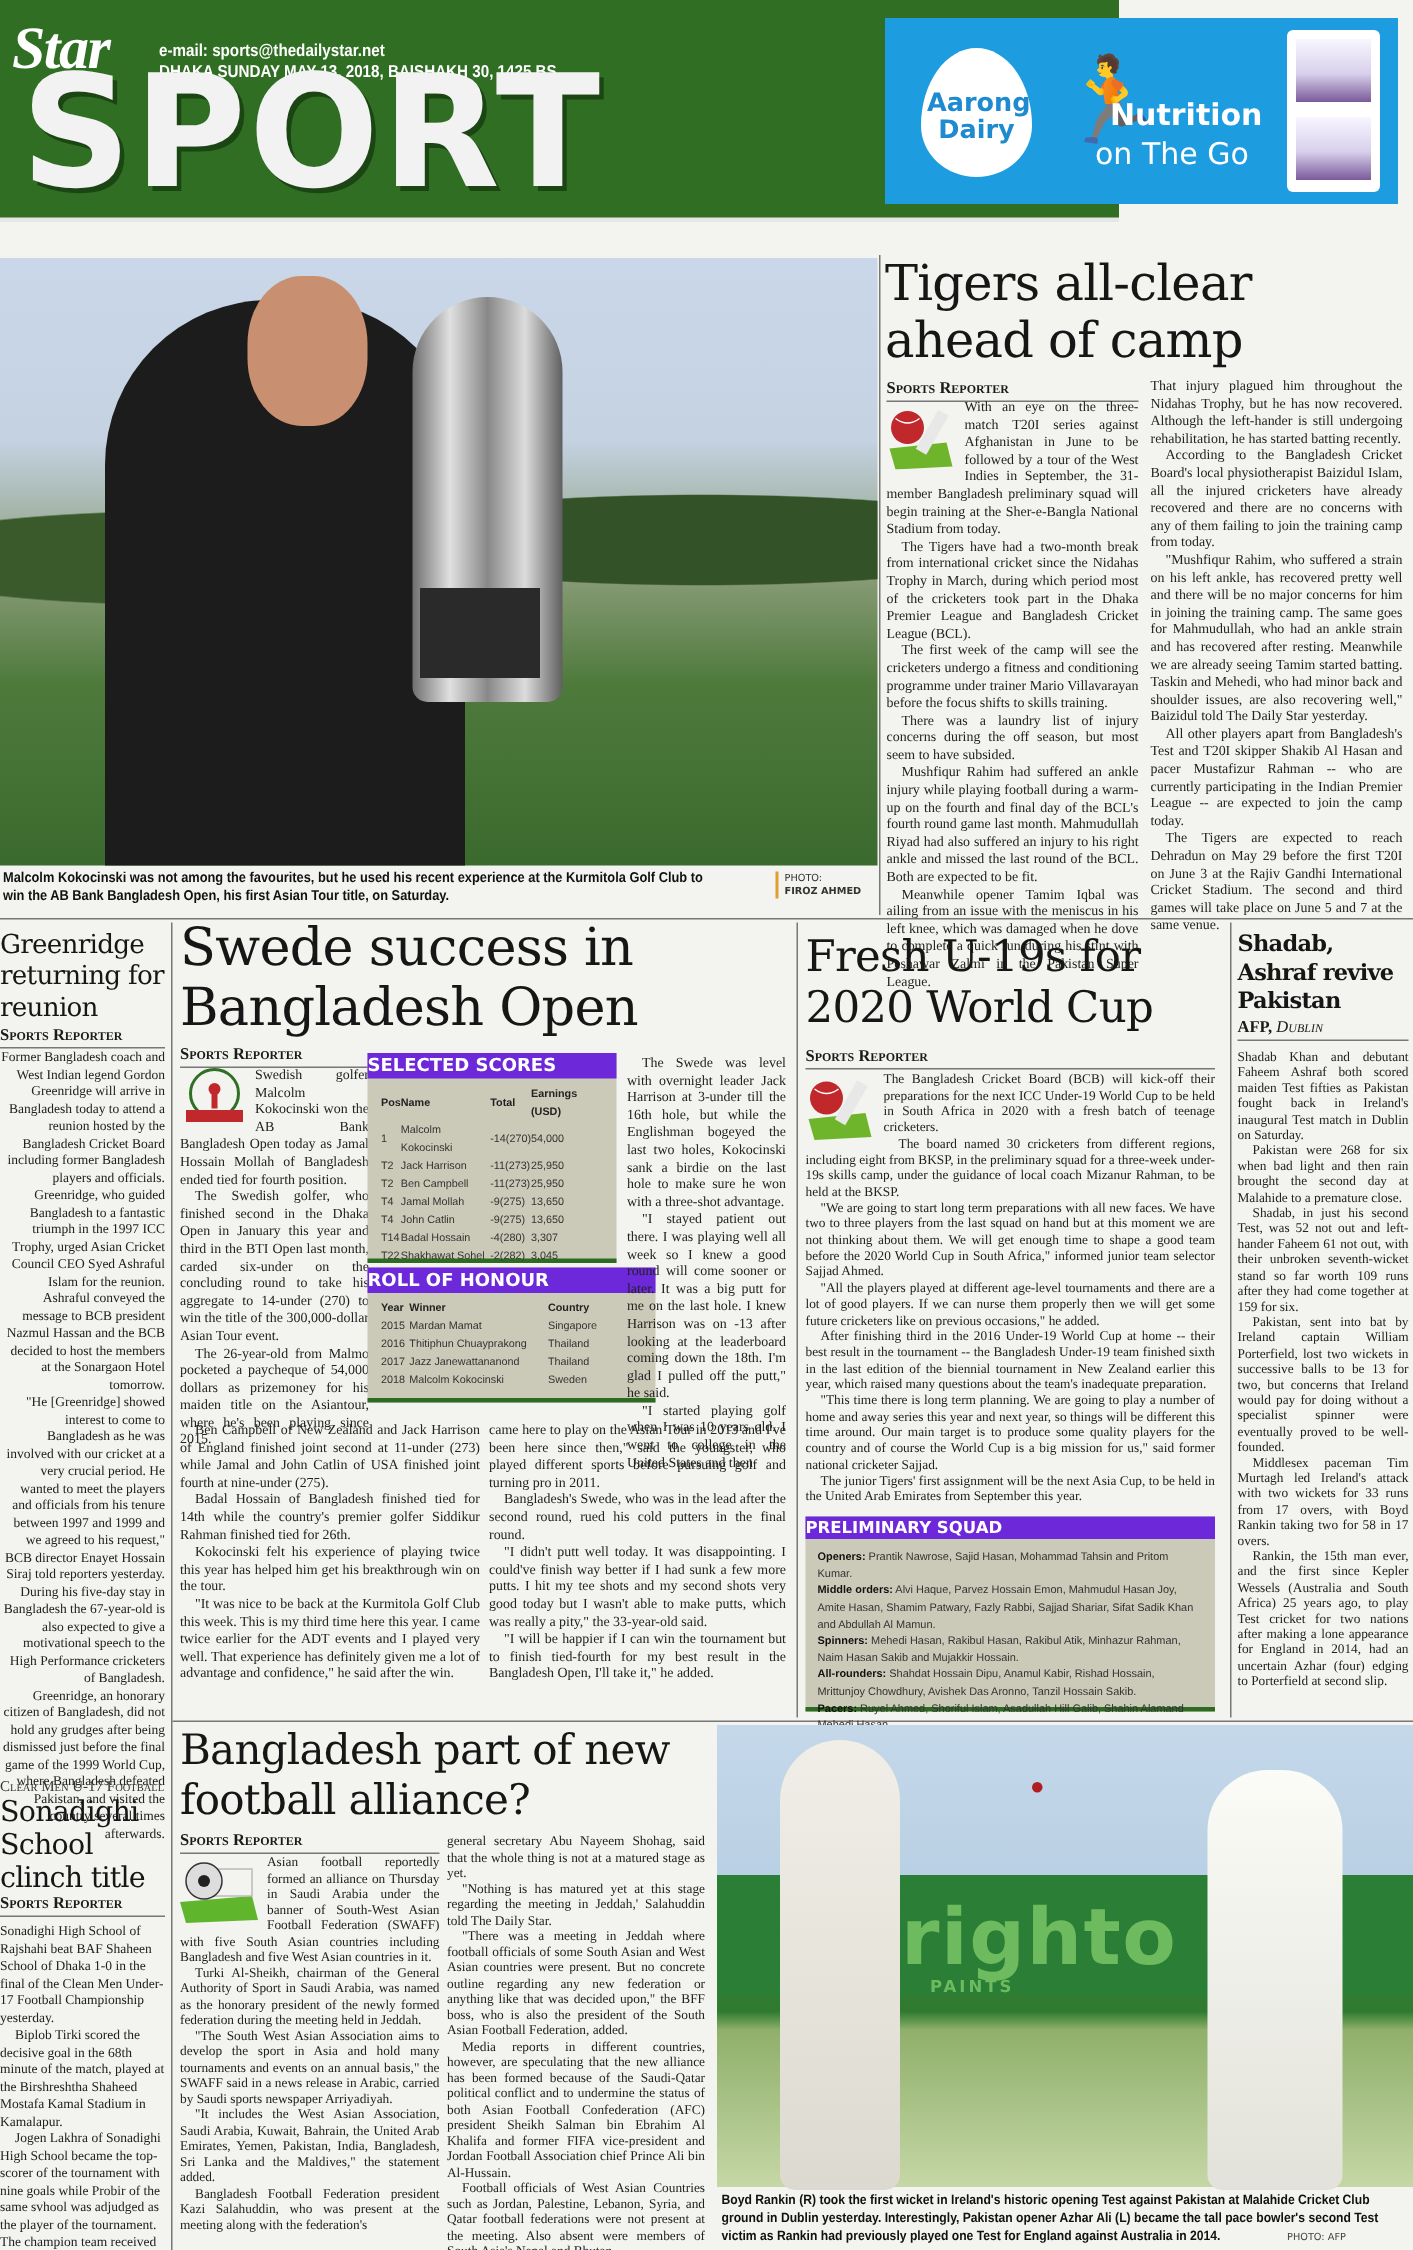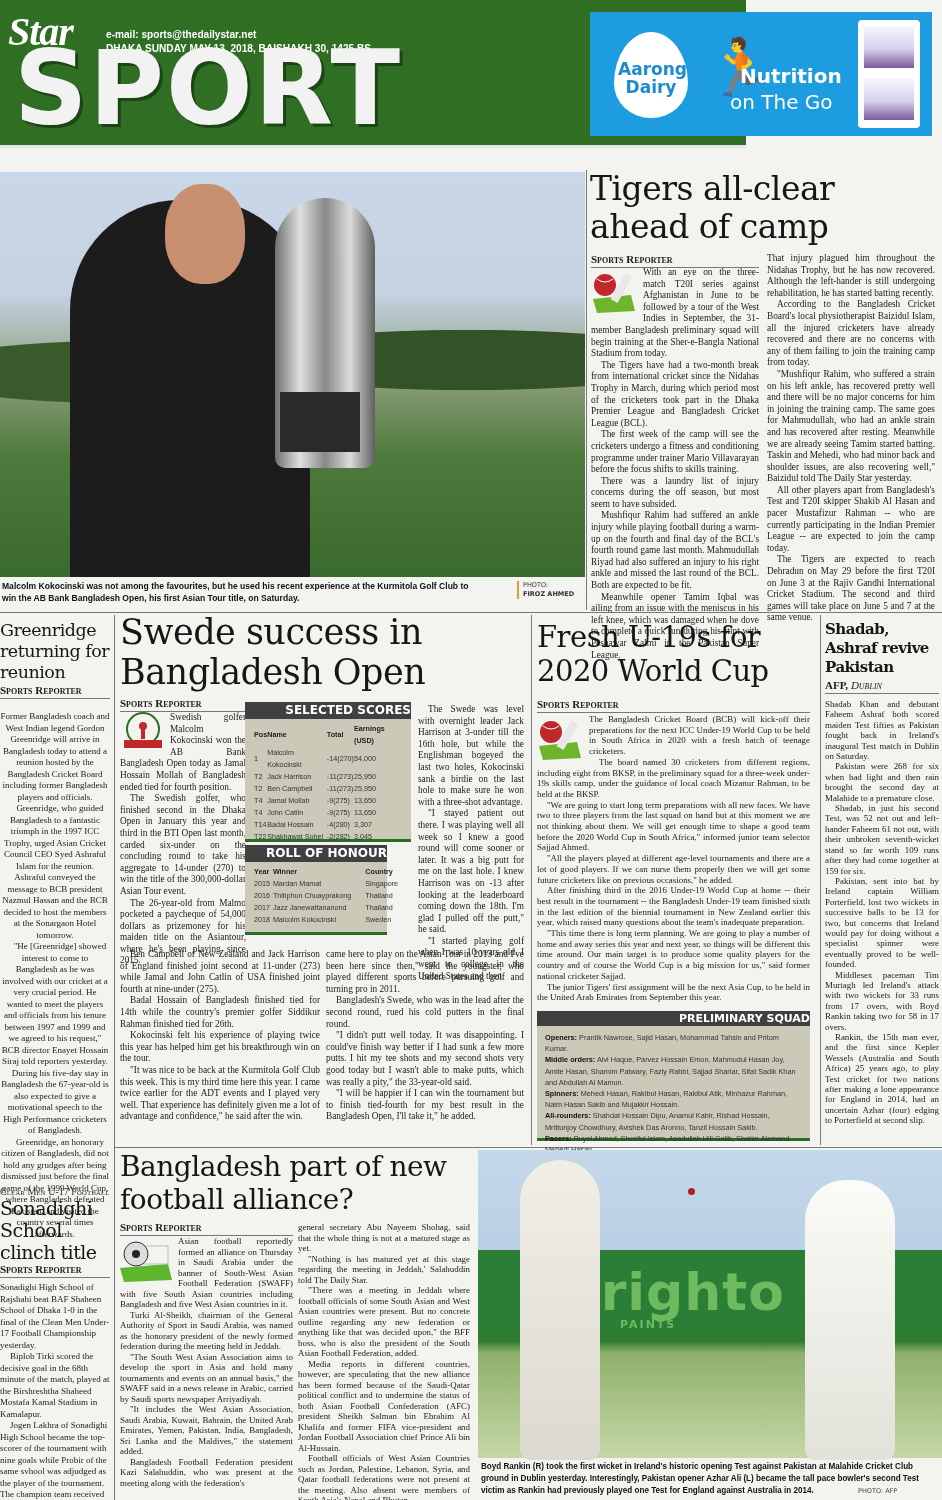--- a/index.html
+++ b/index.html
@@ -26,21 +26,21 @@
 .tbase{left:280px;top:395px;width:80px;height:60px;background:#2a2a2a}
 .caption{font-family:"Liberation Sans",sans-serif;font-weight:bold;font-size:9.5px;line-height:12px;color:#111;transform:scaleX(.9);transform-origin:left}
 .credit{font-family:"DejaVu Sans",sans-serif;font-size:6.5px;line-height:9px;color:#333;border-left:2px solid #e0a030;padding-left:4px}
 .hl{font-family:"DejaVu Serif",serif;color:#161616;letter-spacing:-0.5px}
 .byline{font-family:"Liberation Serif",serif;font-variant:small-caps;font-weight:bold;font-size:11px;border-bottom:1px solid #777;padding-bottom:2px}
 .txt{font-family:"Liberation Serif",serif;font-size:9.3px;line-height:11.6px;text-align:justify;color:#222}
 .txt p{text-indent:10px}
 .txt p.ni{text-indent:0}
 .rule{background:#777}
 .box{background:#cbcab8;border-bottom:3px solid #2e6b22}
-.boxh{background:#404040;color:#fff;font-family:"DejaVu Sans",sans-serif;font-weight:bold;text-align:right}
+.boxh{background:#6d28d9;color:#fff;font-family:"DejaVu Sans",sans-serif;font-weight:bold;text-align:left}
 .tbl{font-family:"Liberation Sans",sans-serif;font-size:7.2px;line-height:12px;color:#333;border-collapse:collapse}
 .tbl th{font-weight:bold;text-align:left;color:#222}
 .sq{font-family:"Liberation Sans",sans-serif;font-size:7.3px;line-height:11.2px;color:#333;padding:6px 8px}
 .sq b{color:#111}
 .icon-cricket{width:46px;height:44px}
 .photo2{left:478px;top:1150px;width:464px;height:308px;background:linear-gradient(180deg,#c4d8ea 0%,#b9cfe3 35%,#3a8a3a 36%,#2f7a2f 62%,#8fb06a 66%,#c5d7a6 100%)}
 .banner{left:478px;top:1250px;width:464px;height:80px;background:#2a7e35}
 .bright{left:560px;top:1262px;font-family:"DejaVu Sans",sans-serif;font-weight:bold;font-size:52px;color:#6dbb5e;letter-spacing:1px}
 .pbat{left:520px;top:1160px;width:80px;height:300px;background:linear-gradient(180deg,#f0eee6,#dcdad0);border-radius:40px 40px 10px 10px}
 .pbowl{left:805px;top:1180px;width:90px;height:280px;background:linear-gradient(180deg,#fbfbf7,#e2e2da);border-radius:40px 40px 10px 10px}
@@ -108,21 +108,21 @@
   <p>"Mushfiqur Rahim, who suffered a strain on his left ankle, has recovered pretty well and there will be no major concerns for him in joining the training camp. The same goes for Mahmudullah, who had an ankle strain and has recovered after resting. Meanwhile we are already seeing Tamim started batting. Taskin and Mehedi, who had minor back and shoulder issues, are also recovering well," Baizidul told The Daily Star yesterday.</p>
   <p>All other players apart from Bangladesh's Test and T20I skipper Shakib Al Hasan and pacer Mustafizur Rahman -- who are currently participating in the Indian Premier League -- are expected to join the camp today.</p>
   <p>The Tigers are expected to reach Dehradun on May 29 before the first T20I on June 3 at the Rajiv Gandhi International Cricket Stadium. The second and third games will take place on June 5 and 7 at the same venue.</p>
 </div>
 <div class="abs rule" style="left:586px;top:170px;width:1px;height:440px"></div>
 <div class="abs rule" style="left:0;top:612px;width:942px;height:1px"></div>
 
 <div class="abs" style="left:0;top:620px;width:110px">
   <div class="hl" style="font-size:17.5px;line-height:21px">Greenridge returning for reunion</div>
   <div class="byline" style="margin-top:1px">Sports Reporter</div>
-  <div class="txt" style="text-align:center;font-size:9px;line-height:11.5px;margin-top:12px">
+  <div class="txt" style="text-align:right;font-size:9px;line-height:11.5px;margin-top:0">
     <p class="ni">Former Bangladesh coach and West Indian legend Gordon Greenridge will arrive in Bangladesh today to attend a reunion hosted by the Bangladesh Cricket Board including former Bangladesh players and officials.</p>
     <p>Greenridge, who guided Bangladesh to a fantastic triumph in the 1997 ICC Trophy, urged Asian Cricket Council CEO Syed Ashraful Islam for the reunion. Ashraful conveyed the message to BCB president Nazmul Hassan and the BCB decided to host the members at the Sonargaon Hotel tomorrow.</p>
     <p>"He [Greenridge] showed interest to come to Bangladesh as he was involved with our cricket at a very crucial period. He wanted to meet the players and officials from his tenure between 1997 and 1999 and we agreed to his request," BCB director Enayet Hossain Siraj told reporters yesterday.</p>
     <p>During his five-day stay in Bangladesh the 67-year-old is also expected to give a motivational speech to the High Performance cricketers of Bangladesh.</p>
     <p>Greenridge, an honorary citizen of Bangladesh, did not hold any grudges after being dismissed just before the final game of the 1999 World Cup, where Bangladesh defeated Pakistan, and visited the country several times afterwards.</p>
   </div>
 </div>
 <div class="abs rule" style="left:114px;top:615px;width:1px;height:885px"></div>
 
 <div class="abs" style="left:0;top:1186px;width:110px">
@@ -204,21 +204,21 @@
         </tr>
     <tr>
           <td>T26</td>
           <td>Siddikur Rahman</td>
           <td>-1(283)</td>
           <td>2,531</td>
         </tr>
   </tbody>
     </table>
 </div>
-<div class="abs box" style="left:245px;top:845px;width:142px;height:90px">
+<div class="abs box" style="left:245px;top:845px;width:192px;height:90px">
   <div class="boxh" style="font-size:12px;line-height:17px">ROLL OF HONOUR</div>
   <table class="tbl" style="margin:4px 0 0 9px;width:150px">
     <tbody>
         <tr>
       <th>Year</th>
           <th>Winner</th>
           <th>Country</th>
     </tr>
     <tr>
           <td>2015</td>

